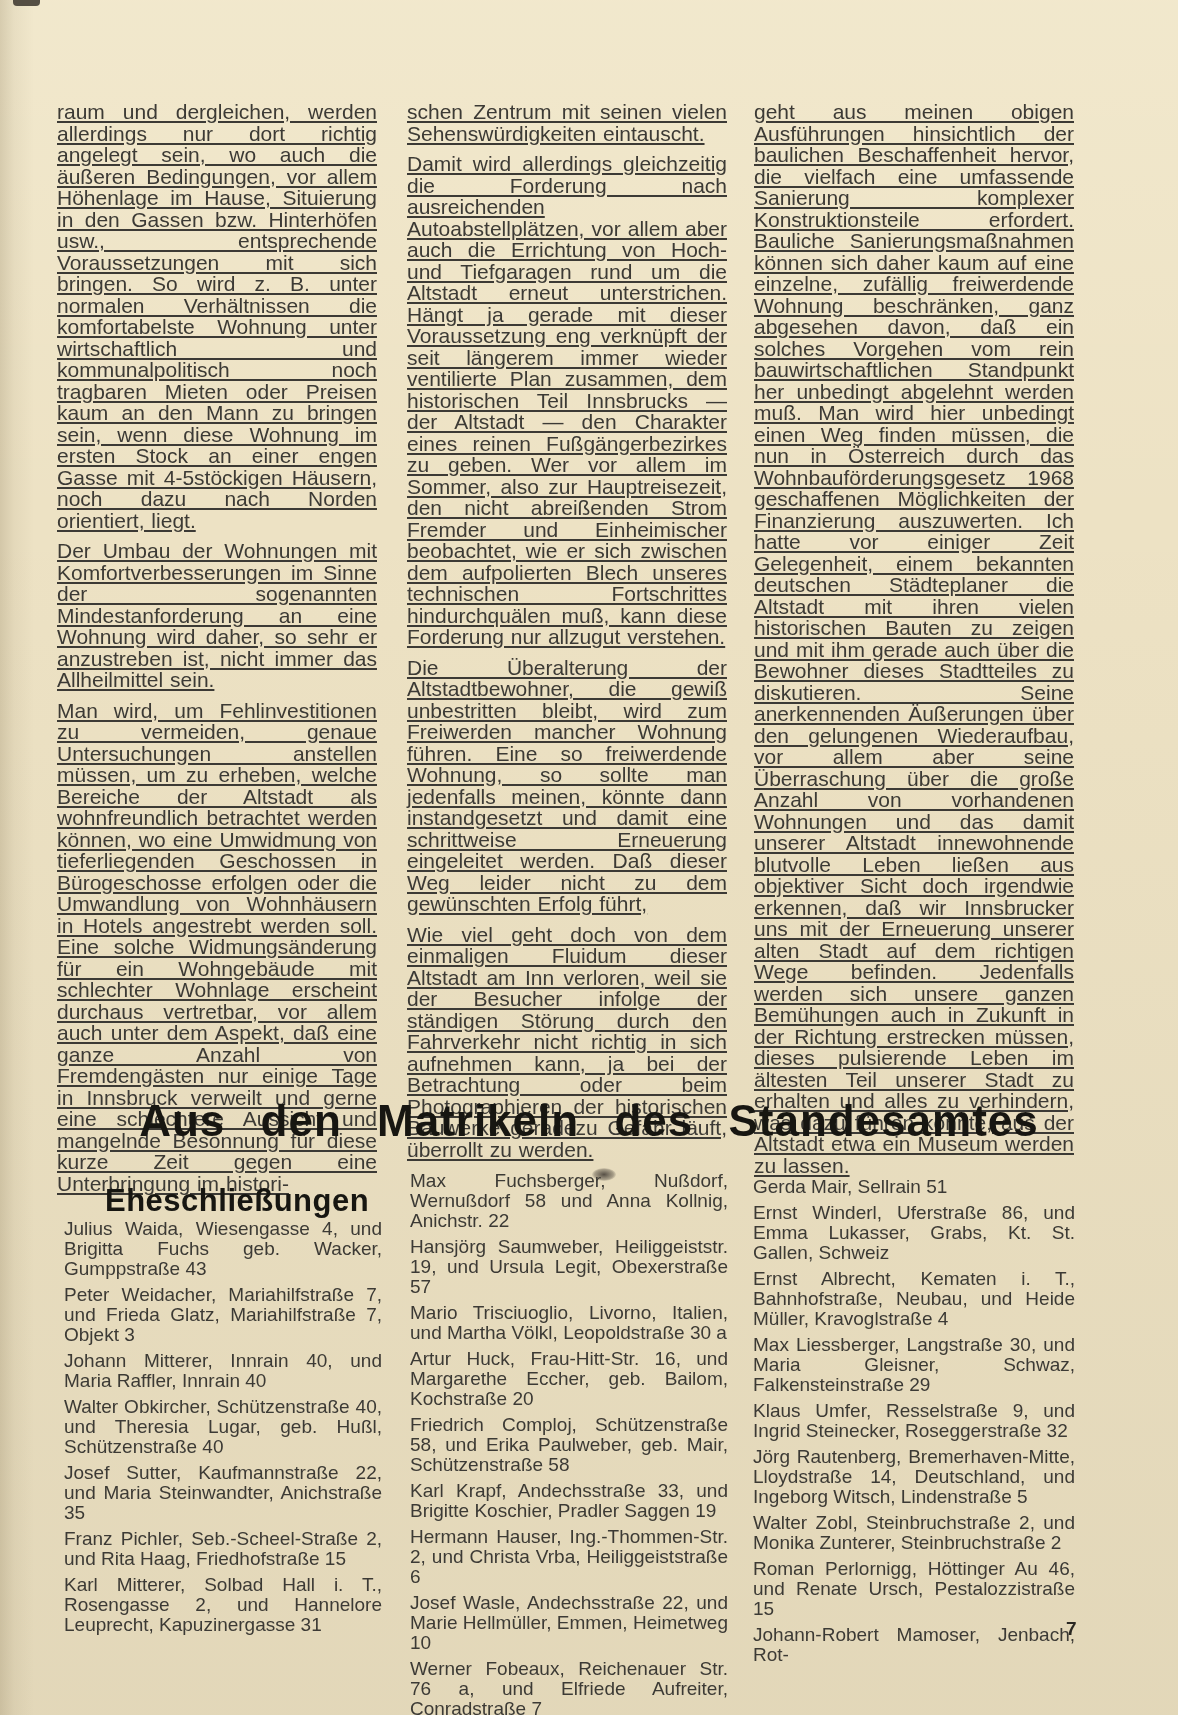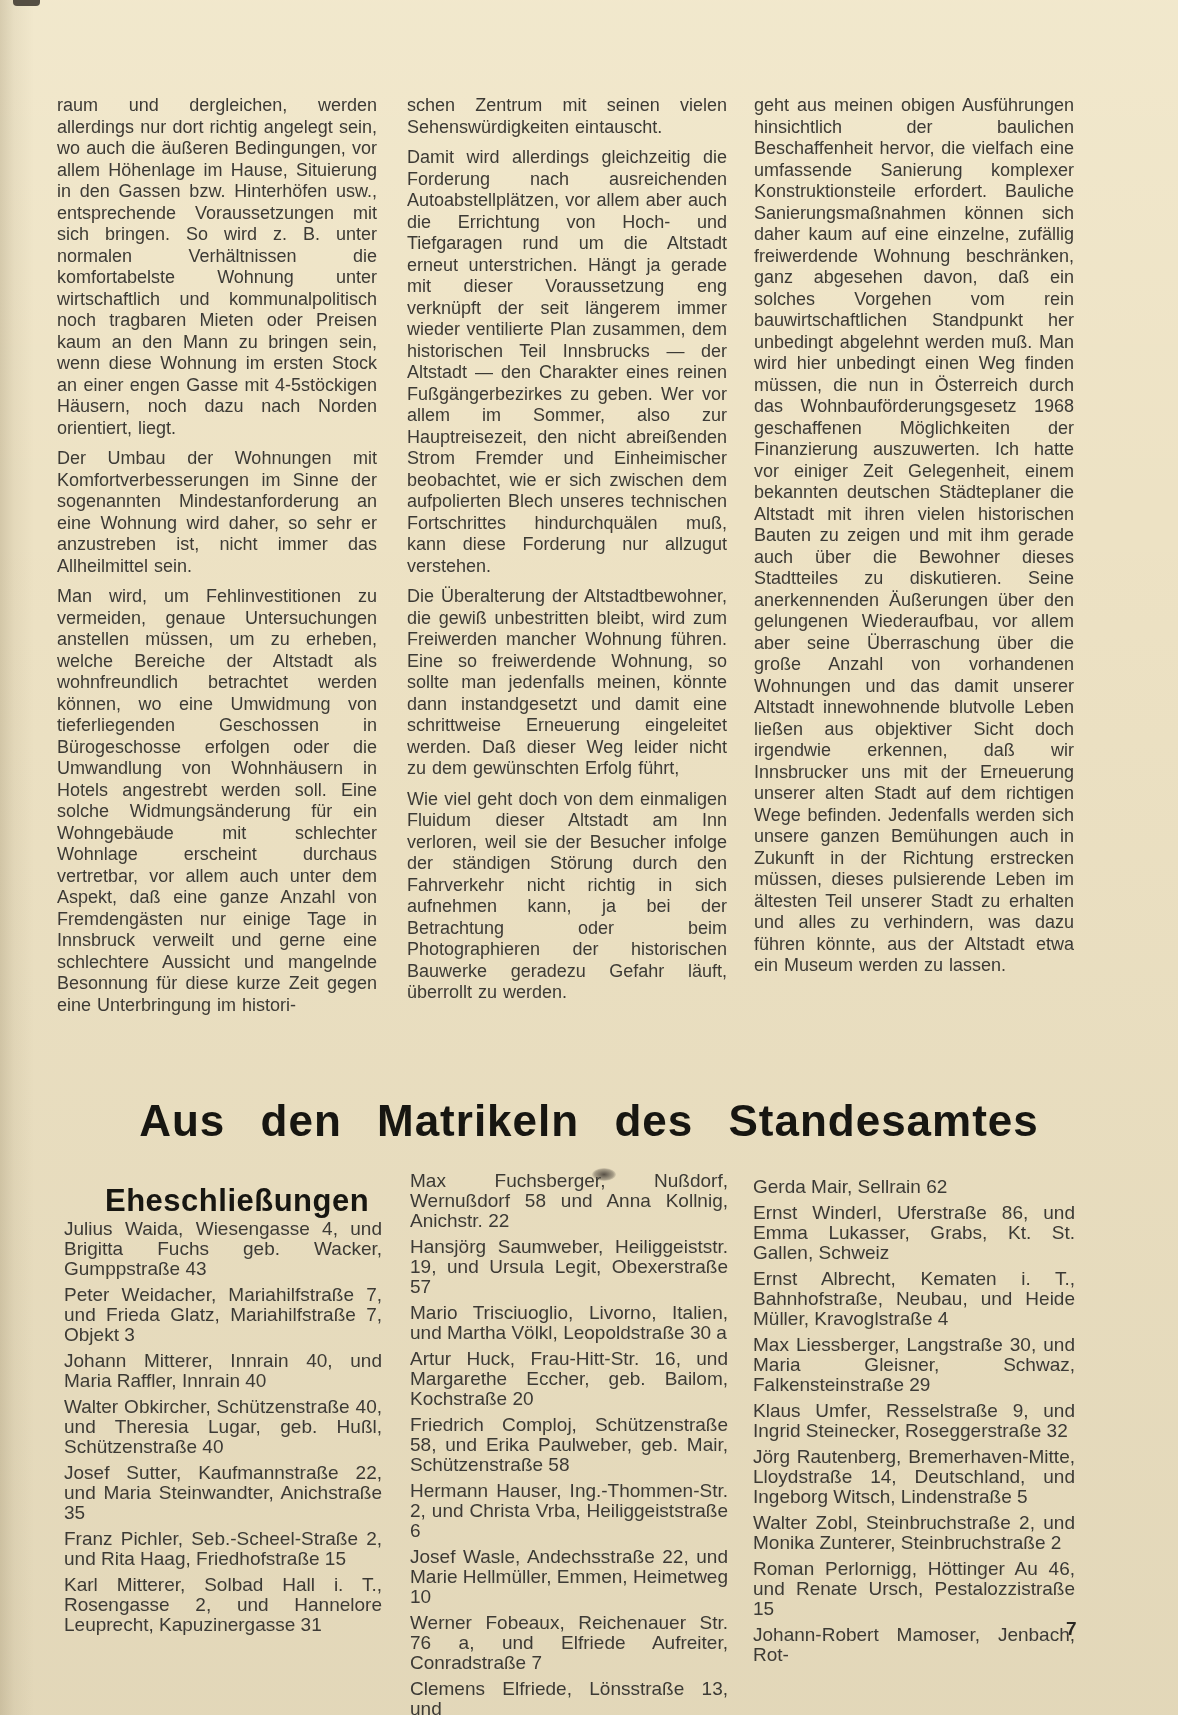--- a/index.html
+++ b/index.html
@@ -25,25 +25,25 @@
     position:absolute;top:0;left:13px;width:27px;height:6px;
     background:#3a342b;border-radius:0 0 4px 4px;opacity:.85;
   }
   .ink-smudge{
     position:absolute;left:592px;top:1168px;width:24px;height:13px;
     background:radial-gradient(ellipse at center,#575046 0%,rgba(87,80,70,.45) 55%,rgba(87,80,70,0) 75%);
     border-radius:50%;
   }
   
   .col{
-    position:absolute;top:95px;width:320px;
-    font-size:18px;line-height:21.5px;
+    position:absolute;top:101px;width:320px;
+    font-size:21px;line-height:21.5px;
     text-align:justify;
     color:var(--ink);
-    hyphens:auto;-webkit-hyphens:auto;word-spacing:1px;
+    hyphens:auto;-webkit-hyphens:auto;word-spacing:1px;text-decoration:underline;
   }
   .col-1{left:57px;}
   .col-2{left:407px;}
   .col-3{left:754px;}
   .col p{margin:0 0 9px 0;}
   
   .headline{
     position:absolute;left:0;top:1096px;width:1178px;margin:0;
     text-align:center;
     font-size:44px;font-weight:700;letter-spacing:1px;word-spacing:22px;
@@ -112,28 +112,29 @@
       <p class="entry">Franz Pichler, Seb.-Scheel-Straße 2, und Rita Haag, Friedhofstraße 15</p>
       <p class="entry">Karl Mitterer, Solbad Hall i. T., Rosengasse 2, und Hannelore Leuprecht, Kapuzinergasse 31</p>
     </div>
   <div class="list-col list-2" lang="de">
 
   <p class="entry">Max Fuchsberger, Nußdorf, Wernußdorf 58 und Anna Kollnig, Anichstr. 22</p>
       <p class="entry">Hansjörg Saumweber, Heiliggeiststr. 19, und Ursula Legit, Obexerstraße 57</p>
       <p class="entry">Mario Trisciuoglio, Livorno, Italien, und Martha Völkl, Leopoldstraße 30 a</p>
       <p class="entry">Artur Huck, Frau-Hitt-Str. 16, und Margarethe Eccher, geb. Bailom, Kochstraße 20</p>
       <p class="entry">Friedrich Comploj, Schützenstraße 58, und Erika Paulweber, geb. Mair, Schützenstraße 58</p>
+      <p class="entry">Karl Krapf, Andechsstraße 33, und Brigitte Koschier, Pradler Saggen 19</p>
       <p class="entry">Hermann Hauser, Ing.-Thommen-Str. 2, und Christa Vrba, Heiliggeiststraße 6</p>
       <p class="entry">Josef Wasle, Andechsstraße 22, und Marie Hellmüller, Emmen, Heimetweg 10</p>
       <p class="entry">Werner Fobeaux, Reichenauer Str. 76 a, und Elfriede Aufreiter, Conradstraße 7</p>
       <p class="entry">Clemens Elfriede, Lönsstraße 13, und</p>
     </div>
   <div class="list-col list-3" lang="de">
 
-  <p class="entry">Gerda Mair, Sellrain 62</p>
+  <p class="entry">Gerda Mair, Sellrain 51</p>
       <p class="entry">Ernst Winderl, Uferstraße 86, und Emma Lukasser, Grabs, Kt. St. Gallen, Schweiz</p>
       <p class="entry">Ernst Albrecht, Kematen i. T., Bahnhofstraße, Neubau, und Heide Müller, Kravoglstraße 4</p>
       <p class="entry">Max Liessberger, Langstraße 30, und Maria Gleisner, Schwaz, Falkensteinstraße 29</p>
       <p class="entry">Klaus Umfer, Resselstraße 9, und Ingrid Steinecker, Roseggerstraße 32</p>
       <p class="entry">Jörg Rautenberg, Bremerhaven-Mitte, Lloydstraße 14, Deutschland, und Ingeborg Witsch, Lindenstraße 5</p>
       <p class="entry">Walter Zobl, Steinbruchstraße 2, und Monika Zunterer, Steinbruchstraße 2</p>
       <p class="entry">Roman Perlornigg, Höttinger Au 46, und Renate Ursch, Pestalozzistraße 15</p>
       <p class="entry">Johann-Robert Mamoser, Jenbach, Rot-</p>
     </div>
 

